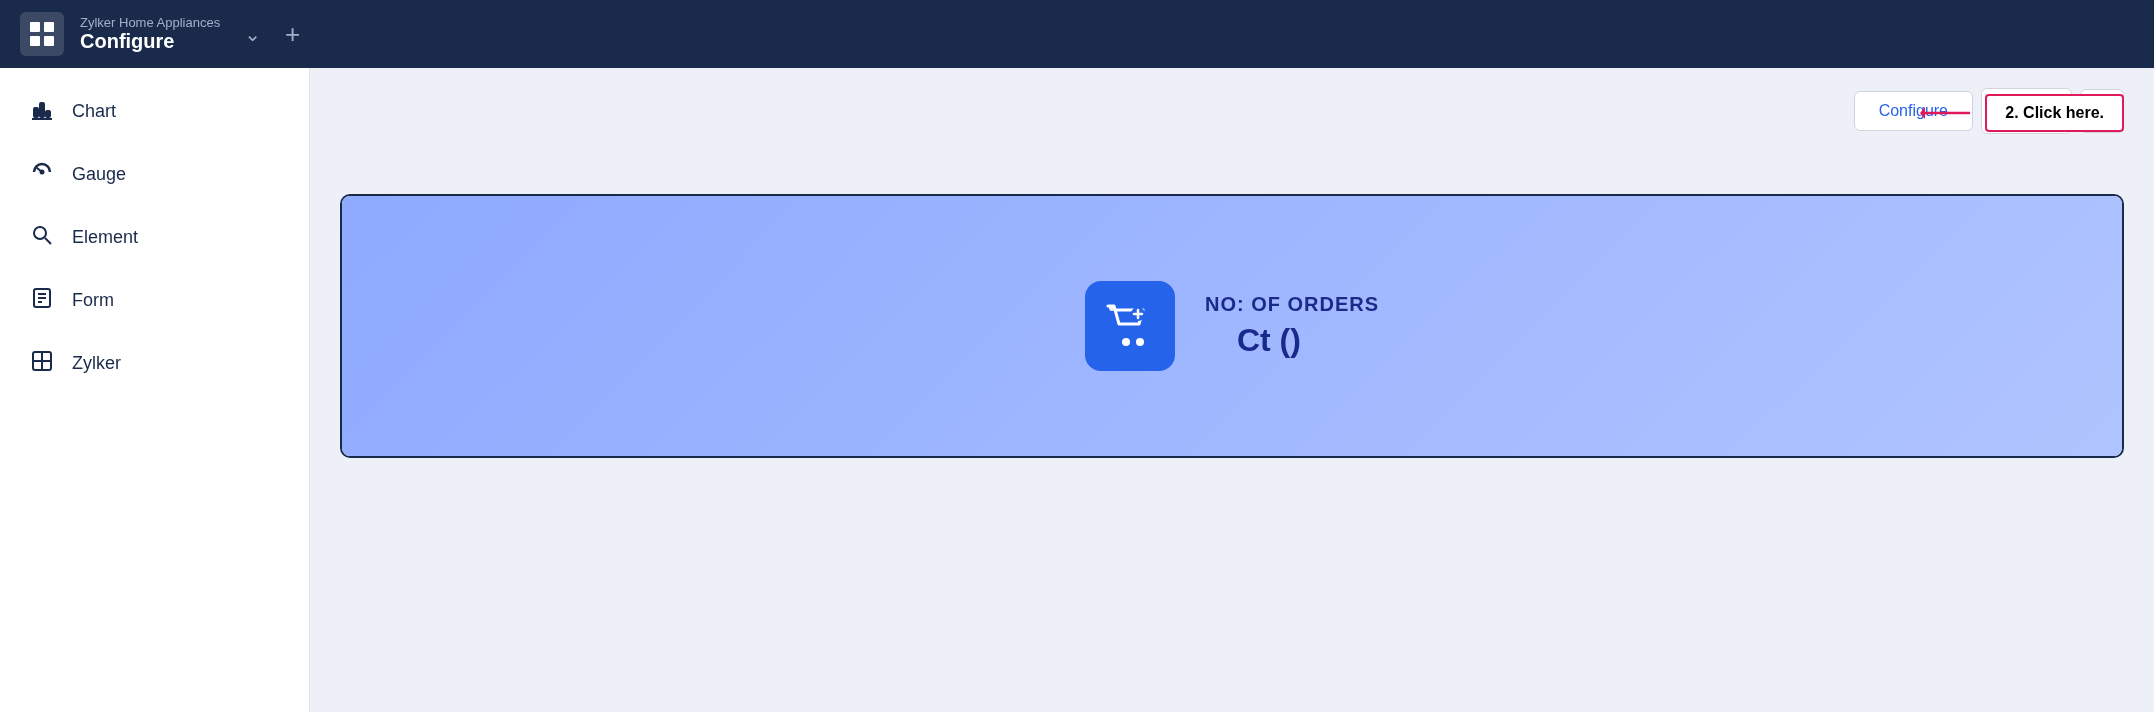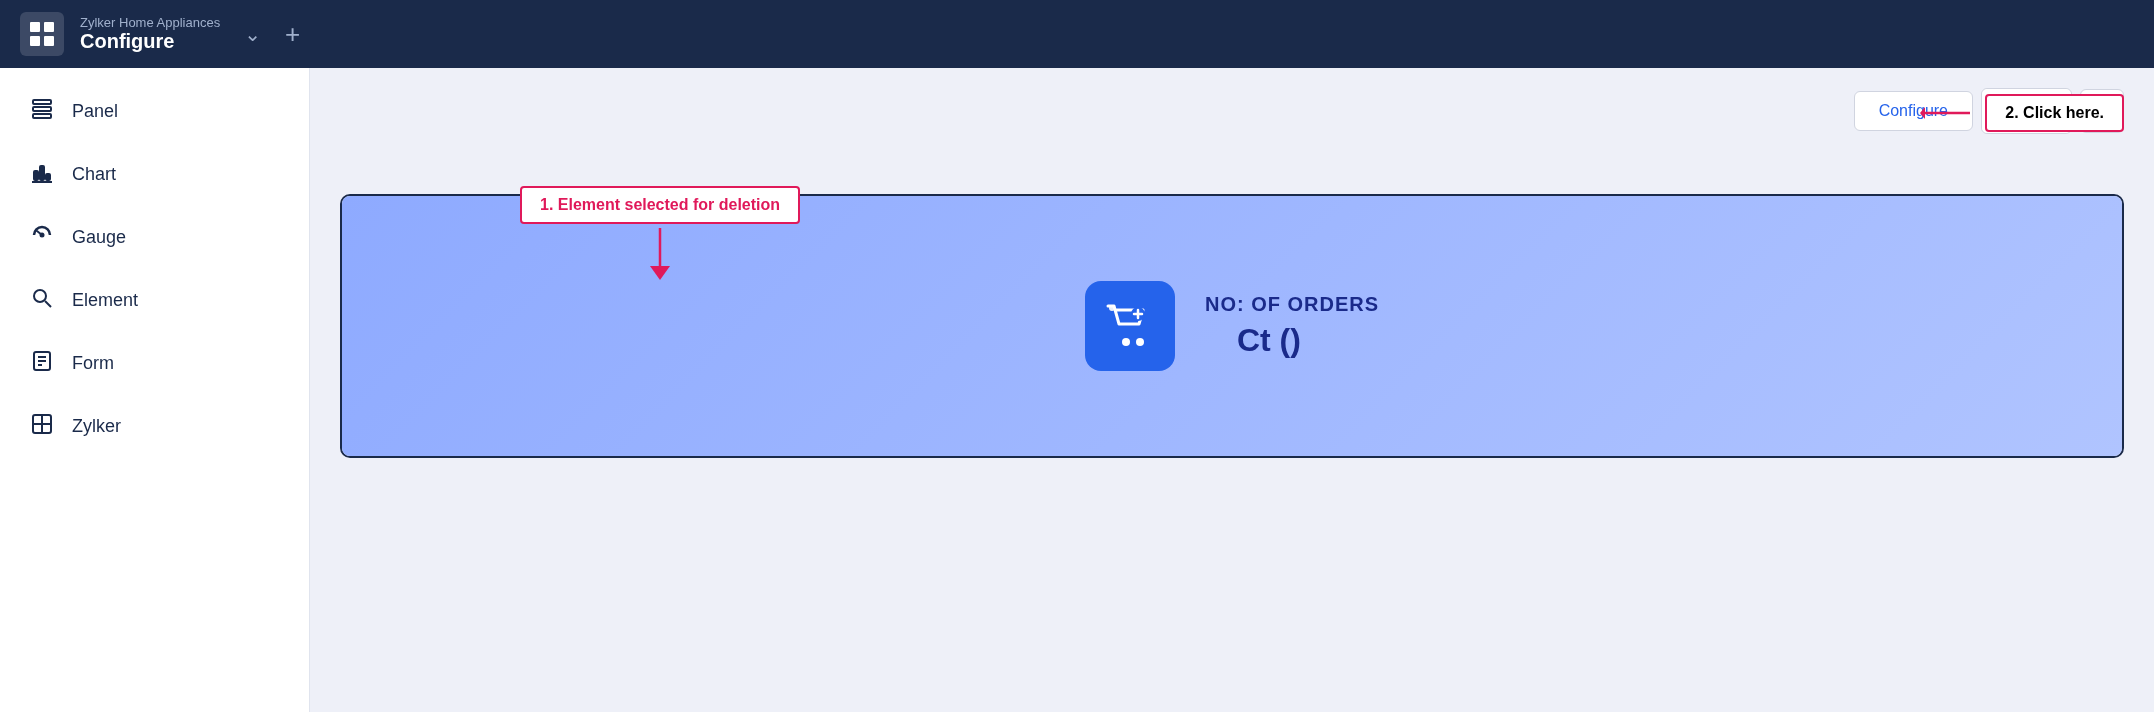--- a/index.html
+++ b/index.html
@@ -217,30 +217,20 @@
     <span class="header-title">Configure</span>
   </div>
   <span class="header-dropdown">⌄</span>
   <span class="header-add">+</span>
 </div>
 
 <div class="main-layout">
 
   <nav class="sidebar">
 
-    <div class="sidebar-item">
-      <span class="icon">
-        <svg width="22" height="22" viewBox="0 0 22 22" fill="none" stroke="#1a2a4a" stroke-width="2">
-          <rect x="2" y="2" width="18" height="4" rx="1"></rect>
-          <rect x="2" y="9" width="18" height="4" rx="1"></rect>
-          <rect x="2" y="16" width="18" height="4" rx="1"></rect>
-        </svg>
-      </span>
-      <span>Panel</span>
-    </div>
 
     <div class="sidebar-item">
       <span class="icon">
         <svg width="22" height="22" viewBox="0 0 22 22" fill="none" stroke="#1a2a4a" stroke-width="2">
           <rect x="3" y="10" width="4" height="9" rx="1" fill="#1a2a4a"></rect>
           <rect x="9" y="5" width="4" height="14" rx="1" fill="#1a2a4a"></rect>
           <rect x="15" y="13" width="4" height="6" rx="1" fill="#1a2a4a"></rect>
           <line x1="1" y1="21" x2="21" y2="21" stroke="#1a2a4a" stroke-width="2"></line>
         </svg>
       </span>
@@ -321,29 +311,20 @@
         <svg width="55" height="24" viewBox="0 0 55 24">
           <line x1="50" y1="12" x2="5" y2="12" stroke="#e0195a" stroke-width="2.5"></line>
           <polygon points="5,6 5,18 0,12" fill="#e0195a"></polygon>
         </svg>
         <div class="callout-2-box">2. Click here.</div>
       </div>
     </div>
 
     <div style="position:relative; margin-top: 10px;">
 
-      <div style="position:absolute; top:-8px; left: 180px; z-index:10;">
-        <div class="callout-1-box">1. Element selected for deletion</div>
-        <div class="callout-1-arrow">
-          <svg width="24" height="52" viewBox="0 0 24 52">
-            <line x1="12" y1="0" x2="12" y2="40" stroke="#e0195a" stroke-width="2.5"></line>
-            <polygon points="2,38 22,38 12,52" fill="#e0195a"></polygon>
-          </svg>
-        </div>
-      </div>
 
       <div class="widget-card" style="margin-top:60px;">
         <div class="widget-inner">
           <div class="widget-content">
             <div class="widget-icon-box">
 
               <svg width="52" height="52" viewBox="0 0 52 52" fill="white">
                 <circle cx="8" cy="8" r="3" fill="white" opacity="0.9"></circle>
                 <path d="M4 6h6l5 18h20l4-14H12" stroke="white" stroke-width="3" fill="none" stroke-linecap="round" stroke-linejoin="round"></path>
                 <circle cx="22" cy="42" r="4" fill="white"></circle>

